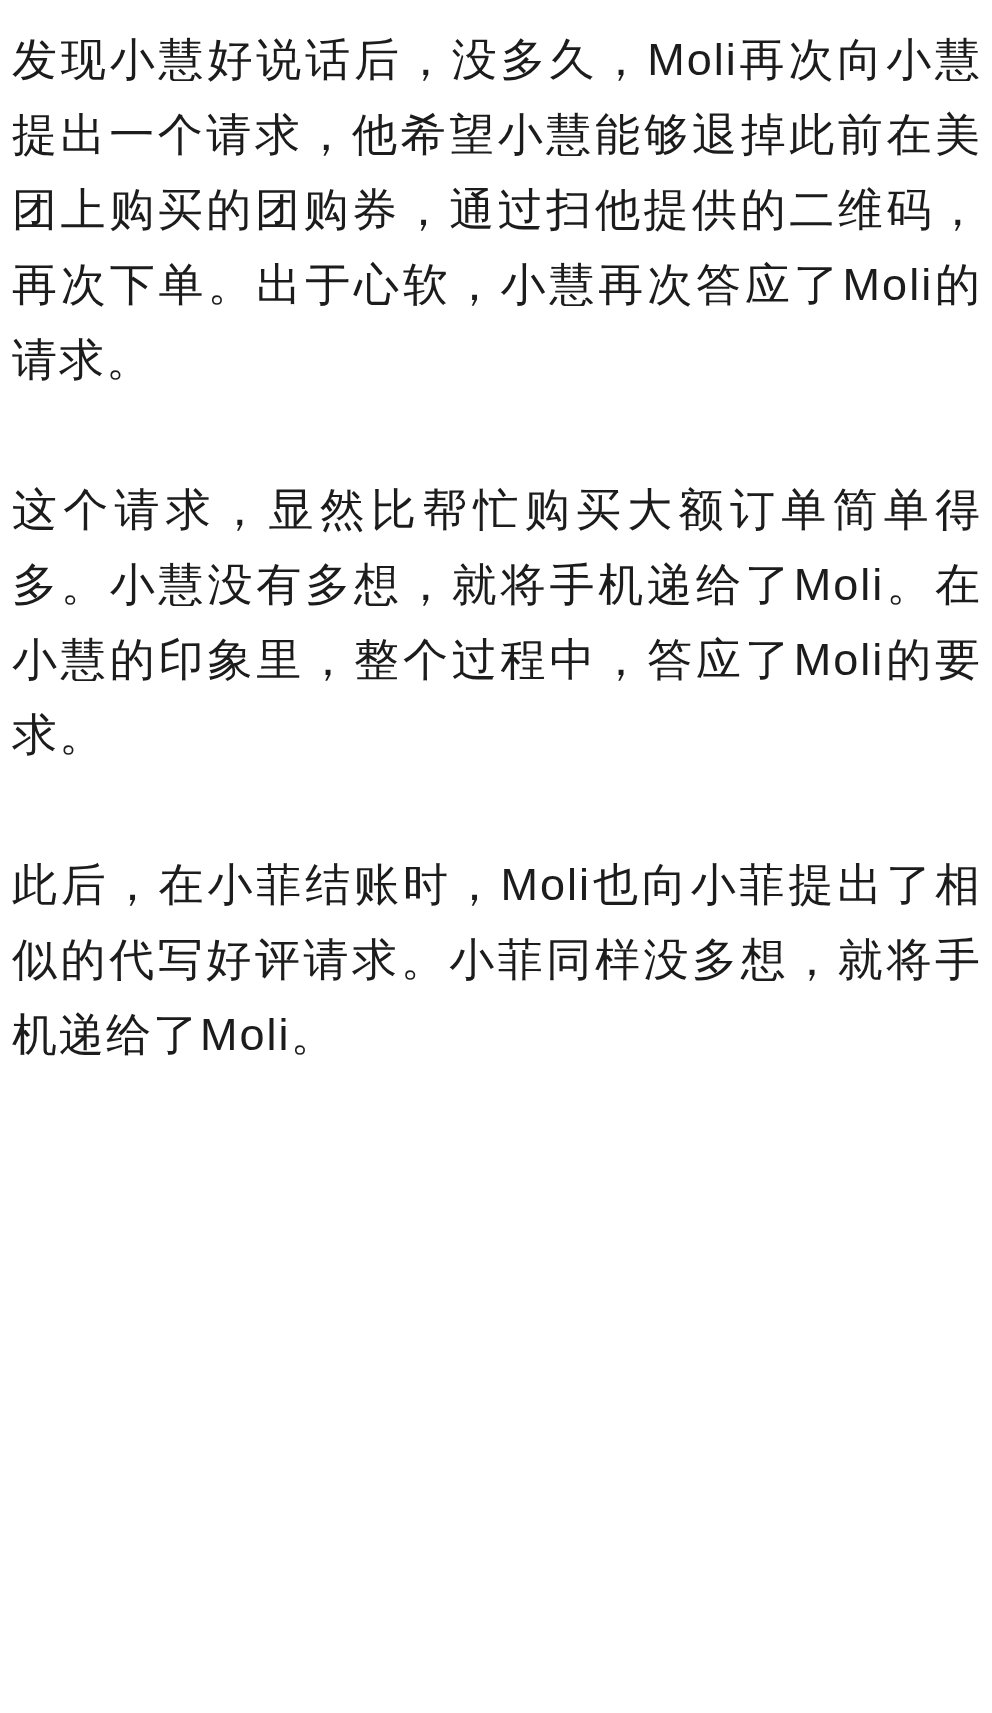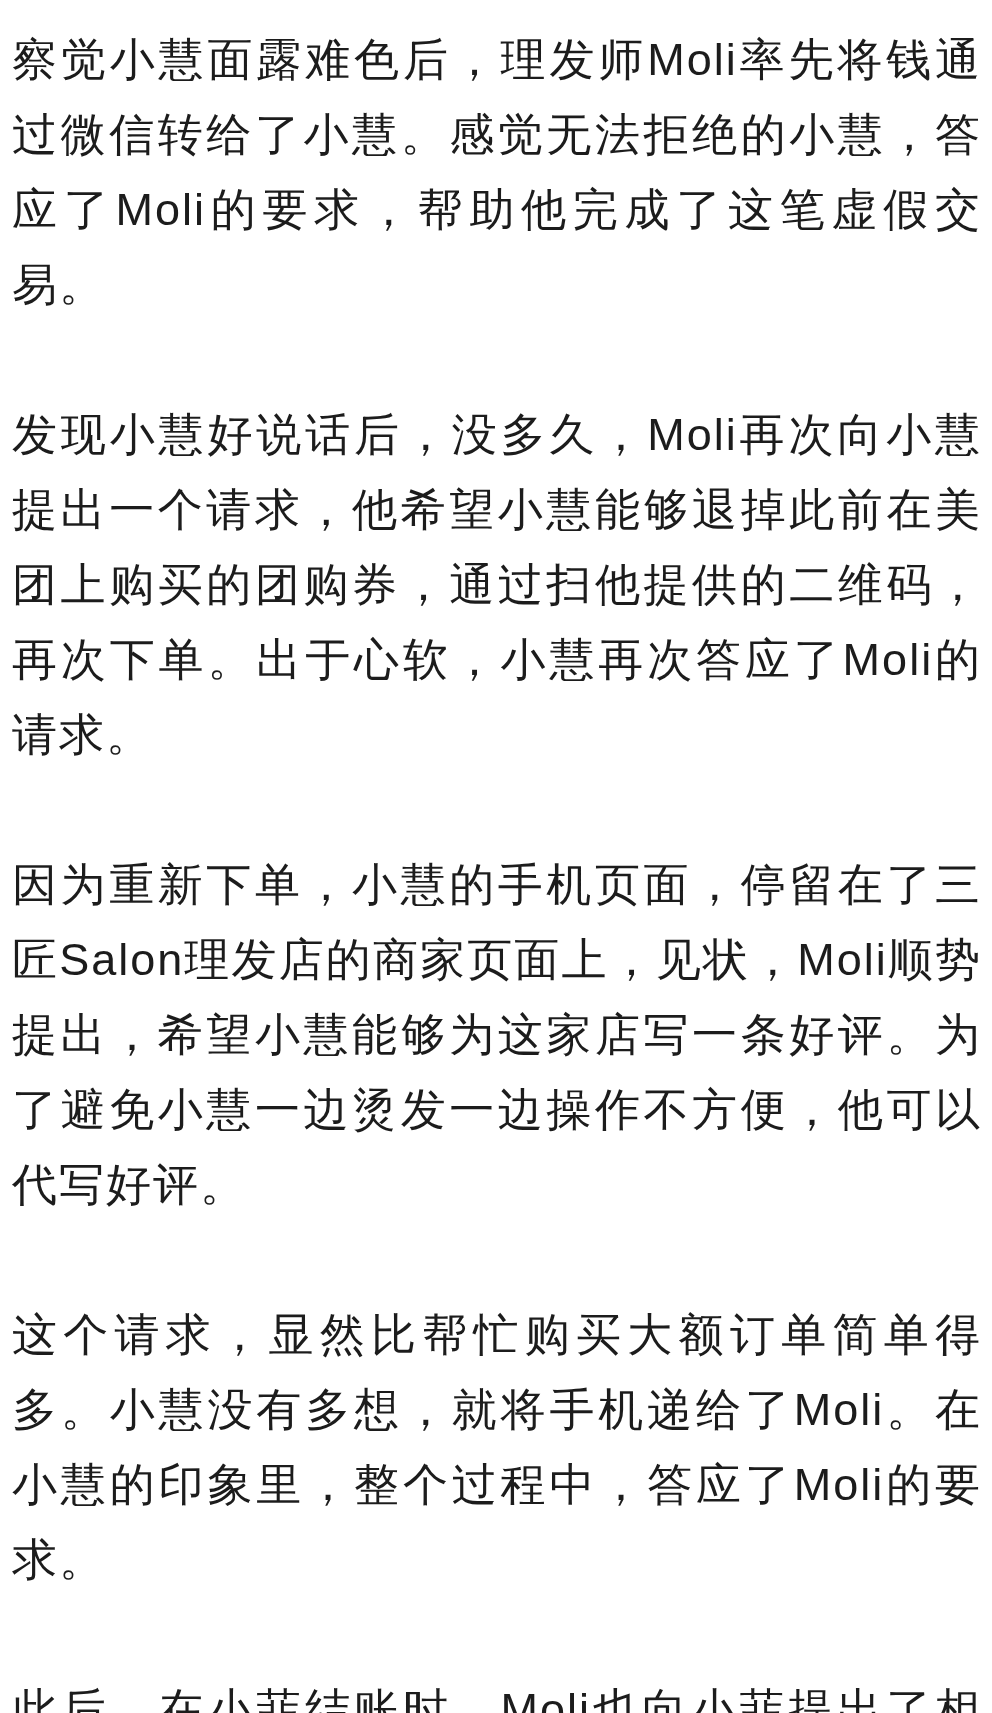--- a/index.html
+++ b/index.html
@@ -31,19 +31,17 @@
   }
   .article p:last-child {
     margin-bottom: 0;
   }
 </style>
 </head>
 <body>
 
 <div class="page">
   <div class="article">
-    <p>察觉小慧面露难色后，理发师Moli率先将钱通过微信转给了小慧。感觉无法拒绝的小慧，答应了Moli的要求，帮助他完成了这笔虚假交易。</p>
     <p>发现小慧好说话后，没多久，Moli再次向小慧提出一个请求，他希望小慧能够退掉此前在美团上购买的团购券，通过扫他提供的二维码，再次下单。出于心软，小慧再次答应了Moli的请求。</p>
-    <p>因为重新下单，小慧的手机页面，停留在了三匠Salon理发店的商家页面上，见状，Moli顺势提出，希望小慧能够为这家店写一条好评。为了避免小慧一边烫发一边操作不方便，他可以代写好评。</p>
     <p>这个请求，显然比帮忙购买大额订单简单得多。小慧没有多想，就将手机递给了Moli。在小慧的印象里，整个过程中，答应了Moli的要求。</p>
     <p>此后，在小菲结账时，Moli也向小菲提出了相似的代写好评请求。小菲同样没多想，就将手机递给了Moli。</p>
   </div>
 </div>
 
 </body></html>

